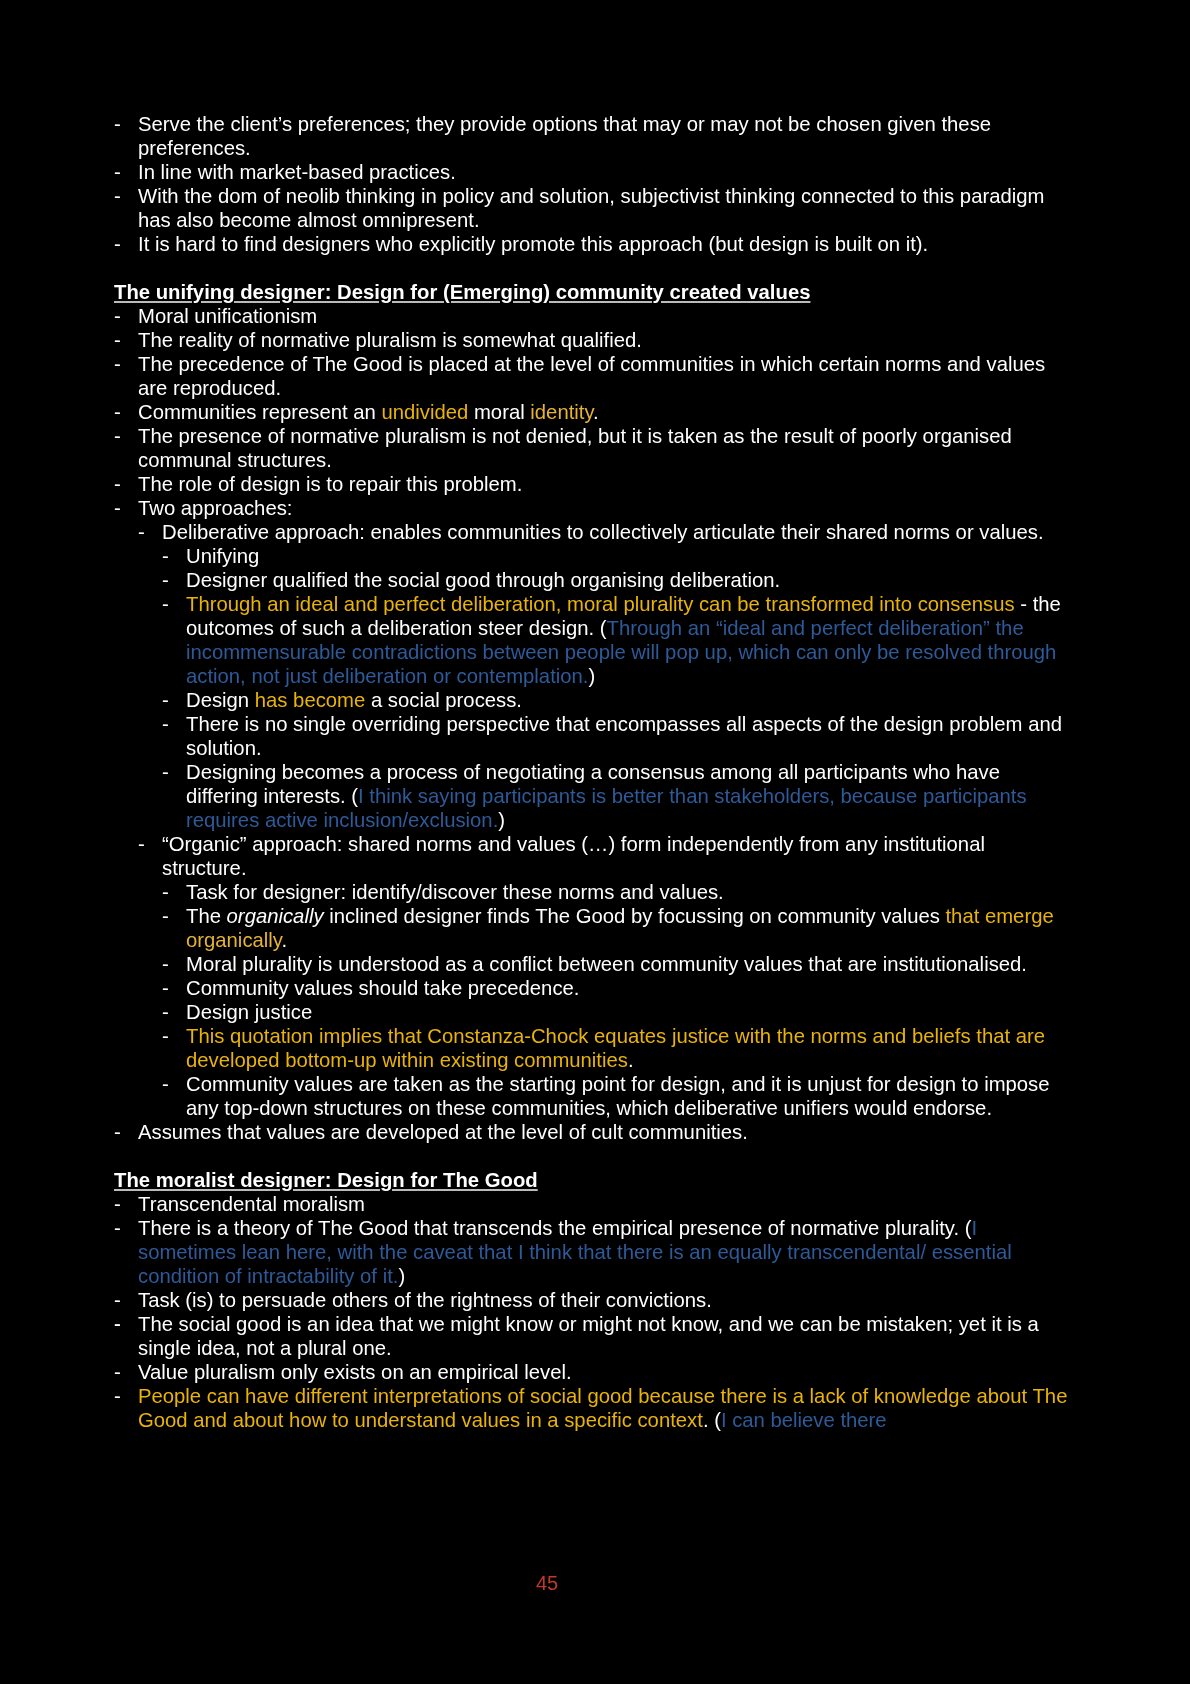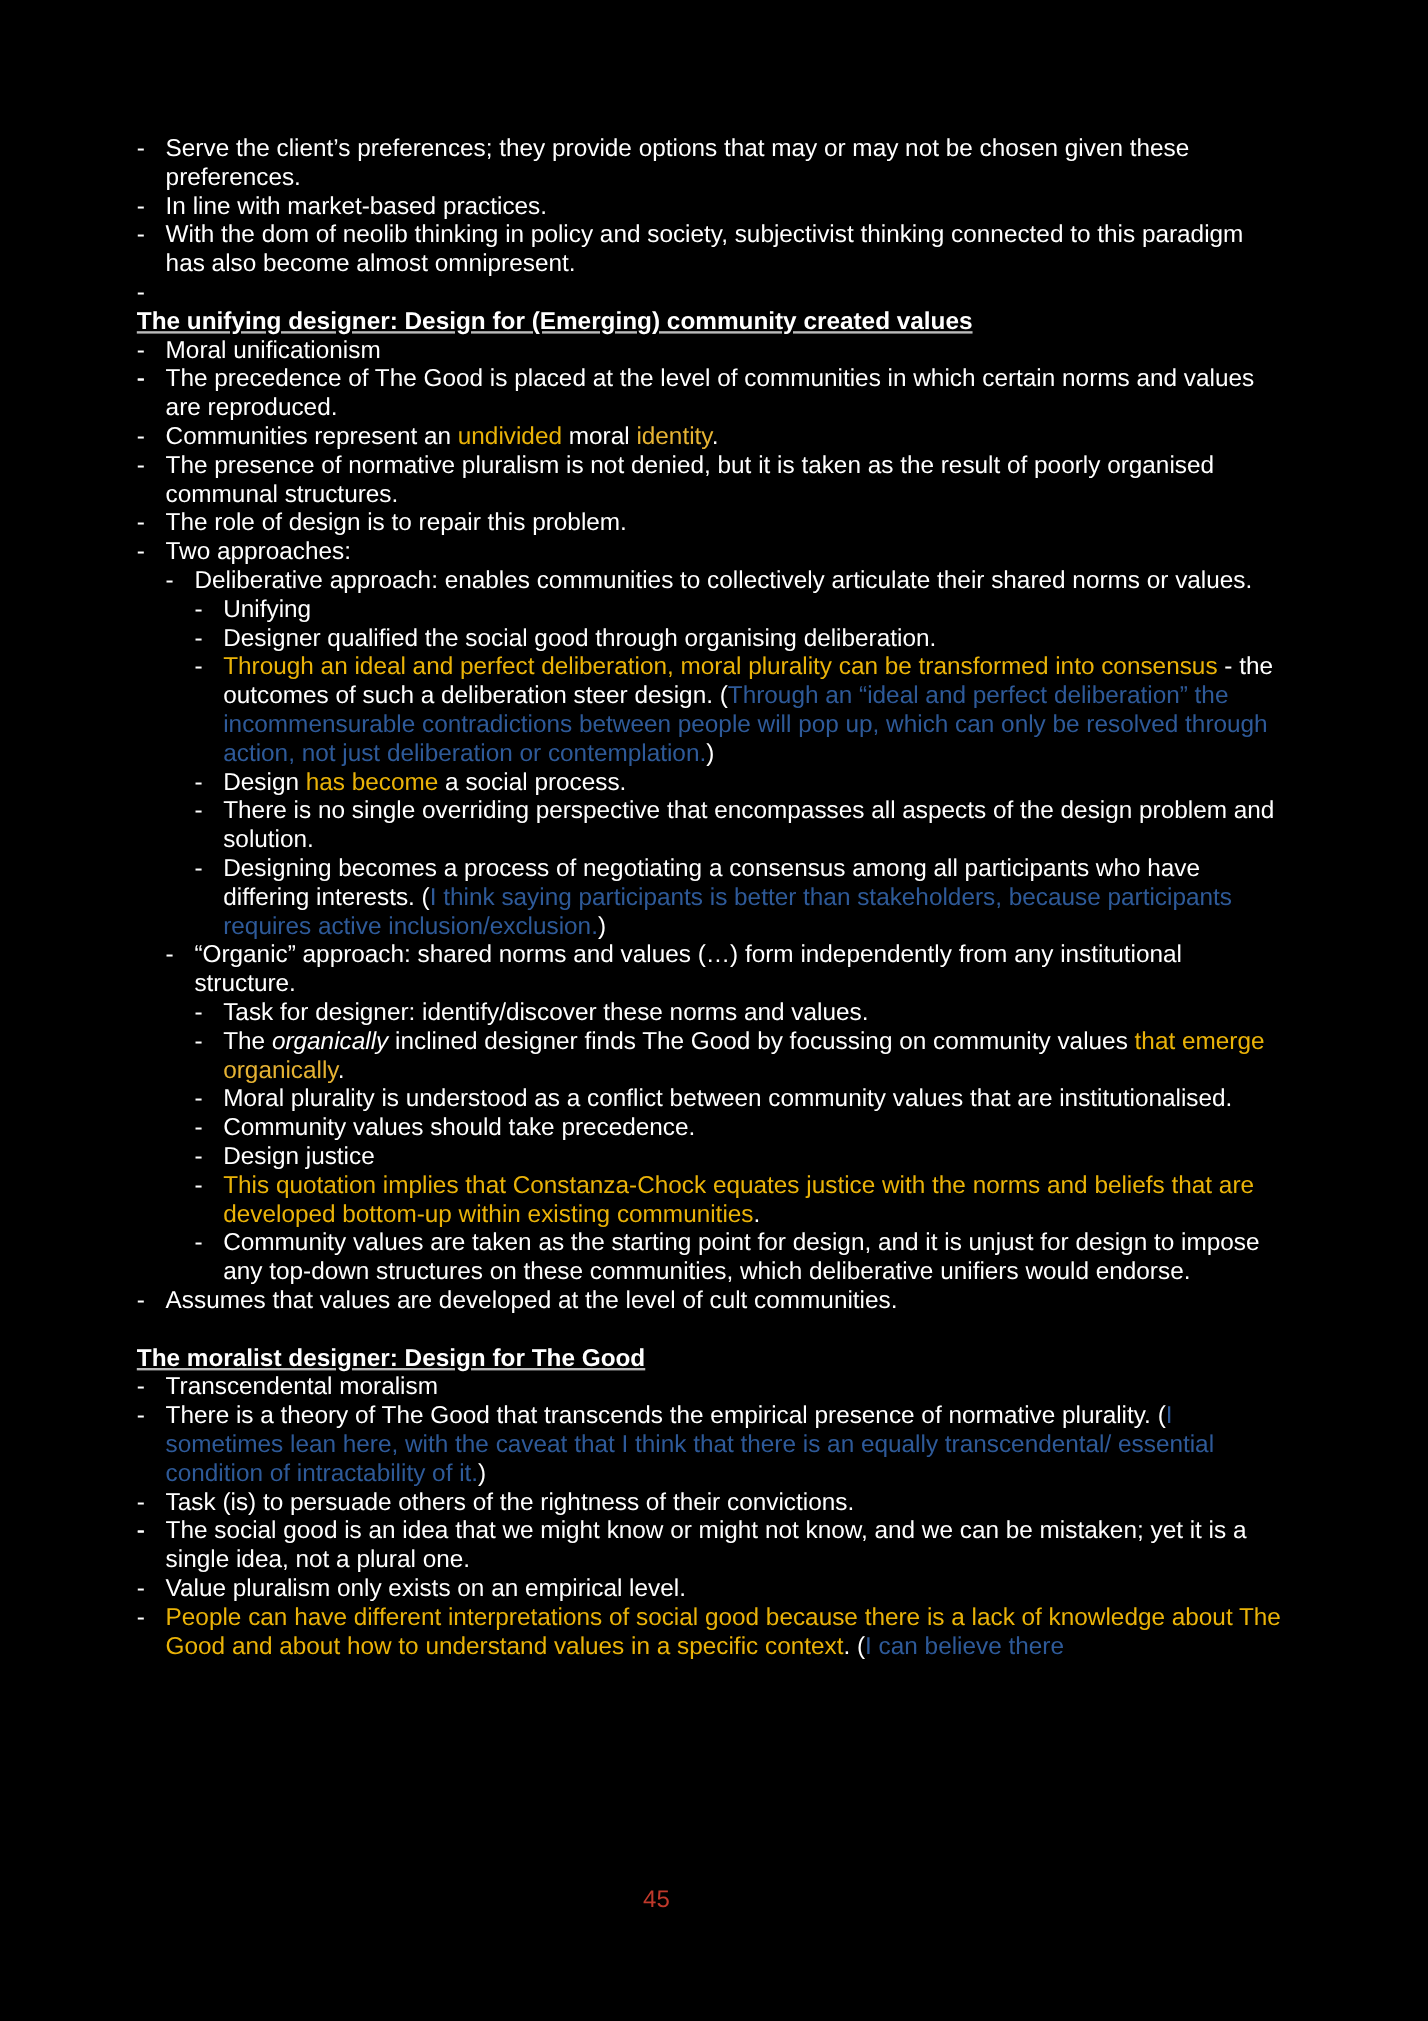--- a/index.html
+++ b/index.html
@@ -22,26 +22,26 @@
   .blue { color:#2e5a99; }
   .gold { color:#e6b333; }
   .pagenum { position:absolute; top:1572px; left:0; width:1094px; text-align:center; color:#c0392b; font-size:20px; }
 </style>
 </head>
 <body>
 
 <div class="page" id="doc">
     <div class="line l0"><span class="dash">-</span><span>Serve the client’s preferences; they provide options that may or may not be chosen given these preferences.</span></div>
     <div class="line l0"><span class="dash">-</span><span>In line with market-based practices.</span></div>
-    <div class="line l0"><span class="dash">-</span><span>With the dom of neolib thinking in policy and society, subjectivist thinking connected to this paradigm has also become almost omnipresent.</span></div>
-    <div class="line l0"><span class="dash">-</span></div>
+    <div class="line l0"><span class="dash">-</span><span>With the dom of neolib thinking in policy and solution, subjectivist thinking connected to this paradigm has also become almost omnipresent.</span></div>
+    <div class="line l0"><span class="dash">-</span><span>It is hard to find designers who explicitly promote this approach (but design is built on it).</span></div>
     <div class="gap"></div>
     <div class="line heading">The unifying designer: Design for (Emerging) community created values</div>
     <div class="line l0"><span class="dash">-</span><span>Moral unificationism</span></div>
-    <div class="line l0"><span class="dash">-</span></div>
+    <div class="line l0"><span class="dash">-</span><span>The reality of normative pluralism is somewhat qualified.</span></div>
     <div class="line l0"><span class="dash">-</span><span>The precedence of The Good is placed at the level of communities in which certain norms and values are reproduced.</span></div>
     <div class="line l0"><span class="dash">-</span><span class="u">Communities represent an </span><span class="u red">undivided </span><span class="u">moral </span><span class="u gold">identity</span><span>.</span></div>
     <div class="line l0"><span class="dash">-</span><span>The presence of normative pluralism is not denied, but it is taken as the result of poorly organised communal structures.</span></div>
     <div class="line l0"><span class="dash">-</span><span>The role of design is to repair this problem.</span></div>
     <div class="line l0"><span class="dash">-</span><span>Two approaches:</span></div>
     <div class="line l1"><span class="dash">-</span><span>Deliberative approach: enables communities to collectively articulate their shared norms or values.</span></div>
     <div class="line l2"><span class="dash">-</span><span>Unifying</span></div>
     <div class="line l2"><span class="dash">-</span><span>Designer qualified the social good through organising deliberation.</span></div>
     <div class="line l2"><span class="dash">-</span><span class="red">Through an ideal and perfect deliberation, moral plurality can be transformed into consensus</span><span> - the outcomes of such a deliberation steer design. (</span><span class="blue">Through an “ideal and perfect deliberation” the incommensurable contradictions between people will pop up, which can only be resolved through action, not just deliberation or contemplation.</span><span>)</span></div>
     <div class="line l2"><span class="dash">-</span><span>Design </span><span class="red">has become</span><span> a social process.</span></div>

